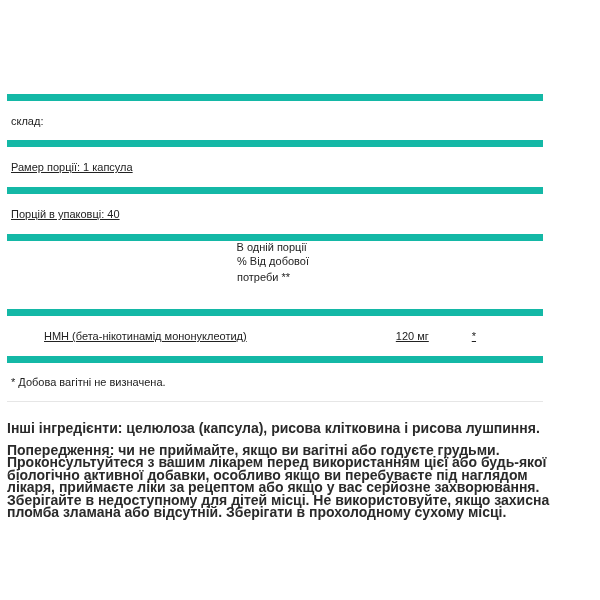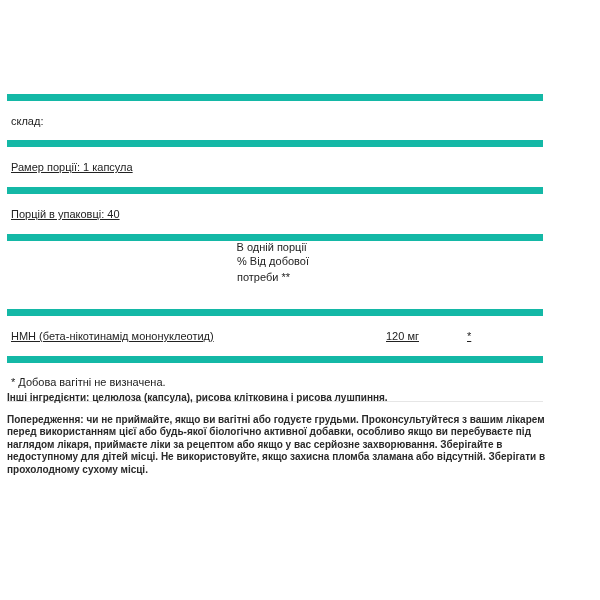--- a/index.html
+++ b/index.html
@@ -30,30 +30,30 @@
     }
     .row.last {
       border-bottom: 1px solid #e6e6e6;
     }
     .cell-full {
       padding-left: 4px;
     }
     .h46 { height: 46px; }
     .h47 { height: 47px; text-decoration: underline; }
     .h75 { height: 75px; flex-direction: column; }
-    .col-name { width: 375px; padding-left: 4px; box-sizing: border-box; }
+    .col-name { width: 375px; padding-left: 4px; box-sizing: border-box; margin-left: 33px; }
     .col-amount { width: 85px; padding-left: 4px; box-sizing: border-box; }
     .col-dv { width: 76px; padding-left: 0px; box-sizing: border-box; line-height: 16px; }
     .header-row .col-amount { padding-top: 0; }
     .notes {
       position: absolute;
       left: 7px;
-      top: 392px;
+      top: 422px;
       width: 560px;
-      font-size: 10px;
+      font-size: 14px;
       font-weight: bold;
       color: #2a2a2a;
       line-height: 12.5px;
     }
     .notes p {
       margin: 0 0 9px 0;
     }
   </style>
 </head>
 <body>

